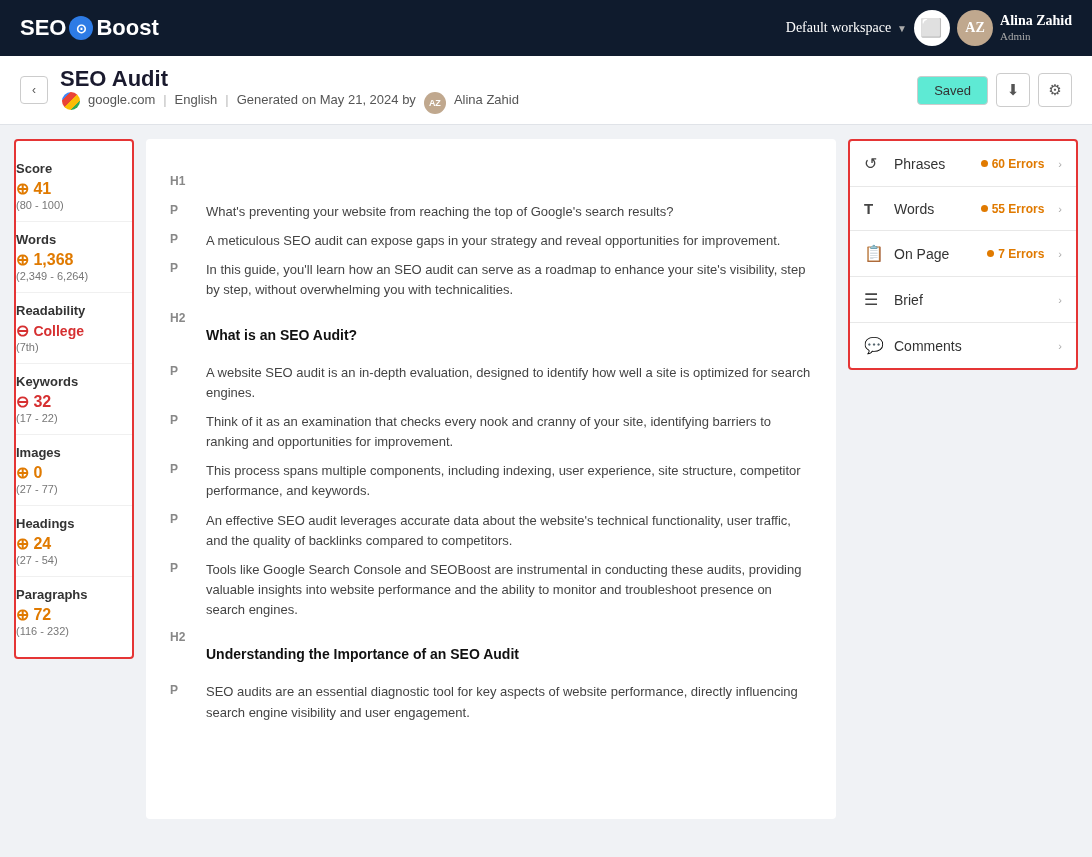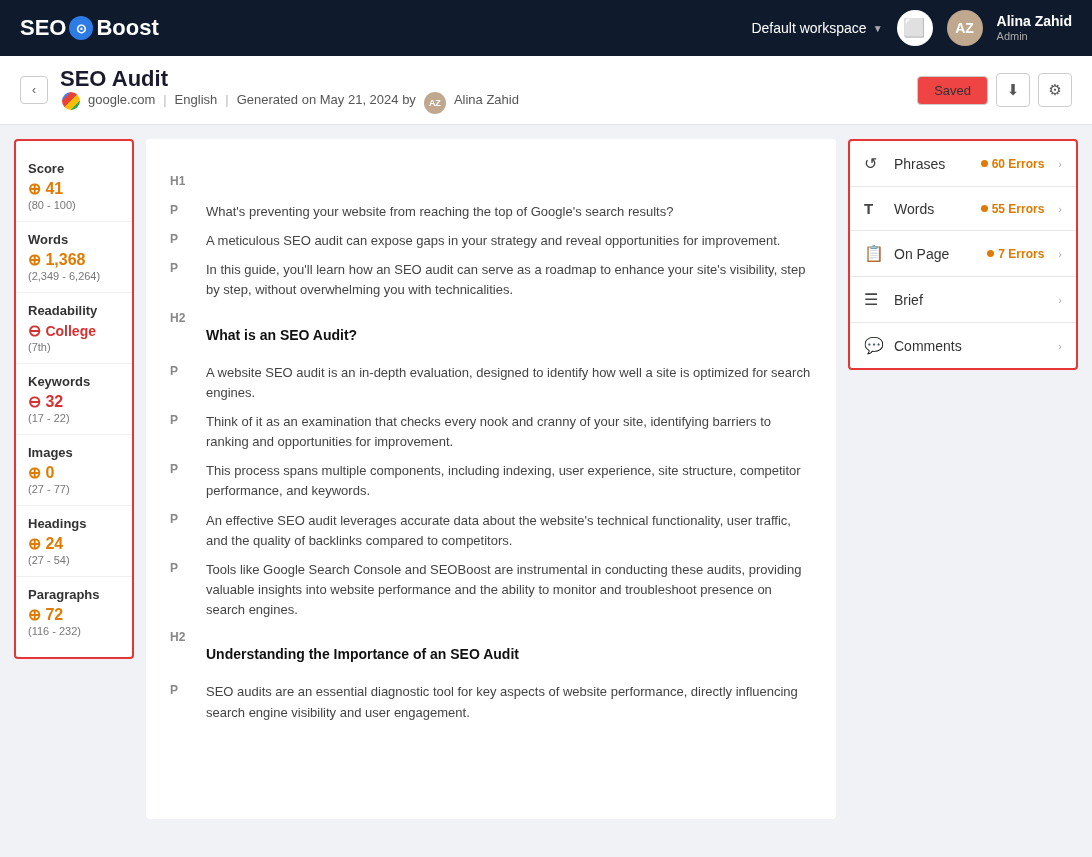--- a/index.html
+++ b/index.html
@@ -28,21 +28,22 @@
       background: #2d7be5;
       border-radius: 50%;
       display: inline-flex; align-items: center; justify-content: center;
       color: #fff; font-size: 13px; font-weight: bold; margin: 0 1px;
     }
     .logo-boost { color: #fff; }
 
     .nav-right {
       display: flex;
       align-items: center;
-      gap: 14px;
+      gap: 7px;
+      font-family: Liberation Serif, serif;
     }
     .workspace-selector {
       display: flex;
       align-items: center;
       gap: 6px;
       color: #fff;
       font-size: 14px;
       cursor: pointer;
     }
     .workspace-selector .chevron { font-size: 10px; color: #aaa; }
@@ -99,21 +100,21 @@
       display: inline-flex; align-items: center; justify-content: center;
       font-size: 9px; color: #fff; font-weight: 600;
     }
     .subheader-actions { display: flex; gap: 8px; align-items: center; }
     .btn-saved {
       padding: 6px 16px;
       border: 1px solid #ccc;
       border-radius: 4px;
       font-size: 13px;
       cursor: pointer;
-      background: #ef4444;
+      background: #5eead4;
       color: #333;
     }
     .btn-icon {
       width: 34px; height: 34px;
       border: 1px solid #ccc;
       border-radius: 4px;
       display: flex; align-items: center; justify-content: center;
       cursor: pointer; background: #fff; font-size: 15px; color: #555;
     }
 
@@ -130,21 +131,21 @@
     .left-sidebar {
       width: 120px;
       min-width: 120px;
       background: #fff;
       border: 2px solid #e53535;
       border-radius: 4px;
       padding: 10px 0;
       margin-right: 12px;
     }
     .metric-item {
-      padding: 10px 12px;
+      padding: 10px 0;
       border-bottom: 1px solid #f0f0f0;
     }
     .metric-item:last-child { border-bottom: none; }
     .metric-label { font-size: 13px; color: #333; font-weight: 600; margin-bottom: 3px; }
     .metric-value { display: flex; align-items: center; gap: 4px; font-size: 16px; font-weight: 700; }
     .metric-value.orange { color: #e07a00; }
     .metric-value.red { color: #d63031; }
     .metric-range { font-size: 11px; color: #777; margin-top: 1px; }
     .readability-val { font-size: 14px; font-weight: 600; }
 

